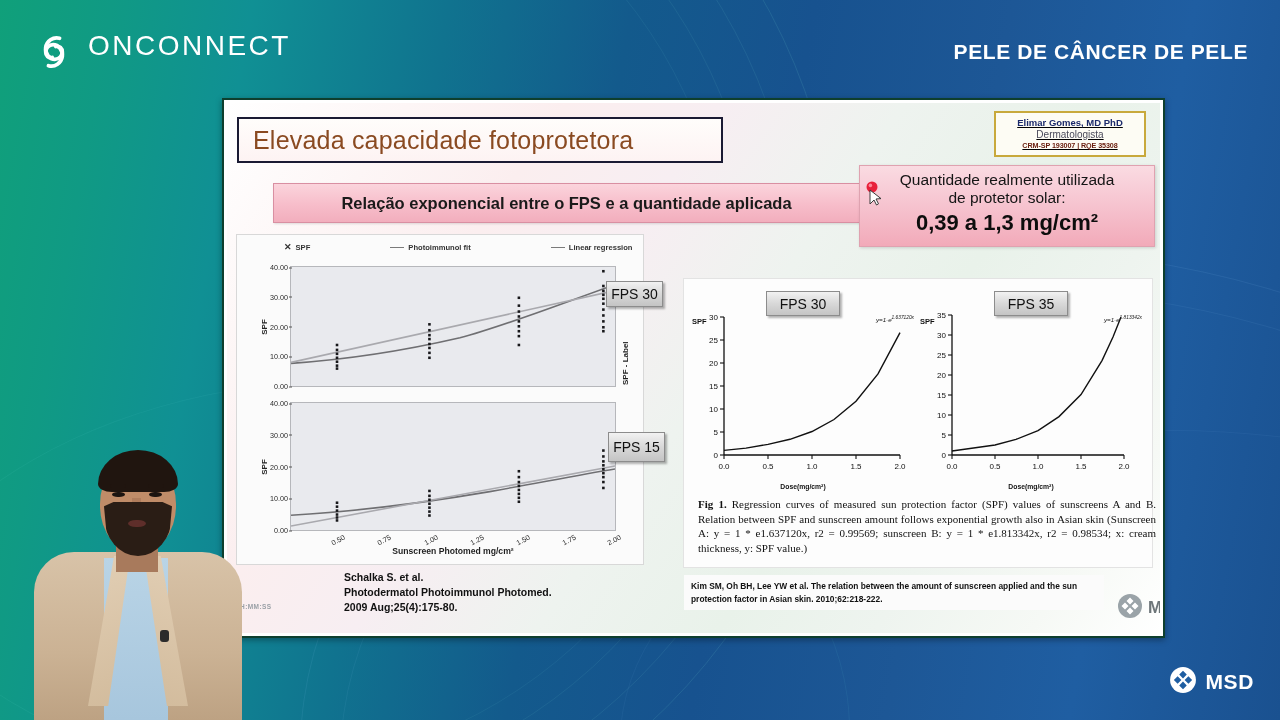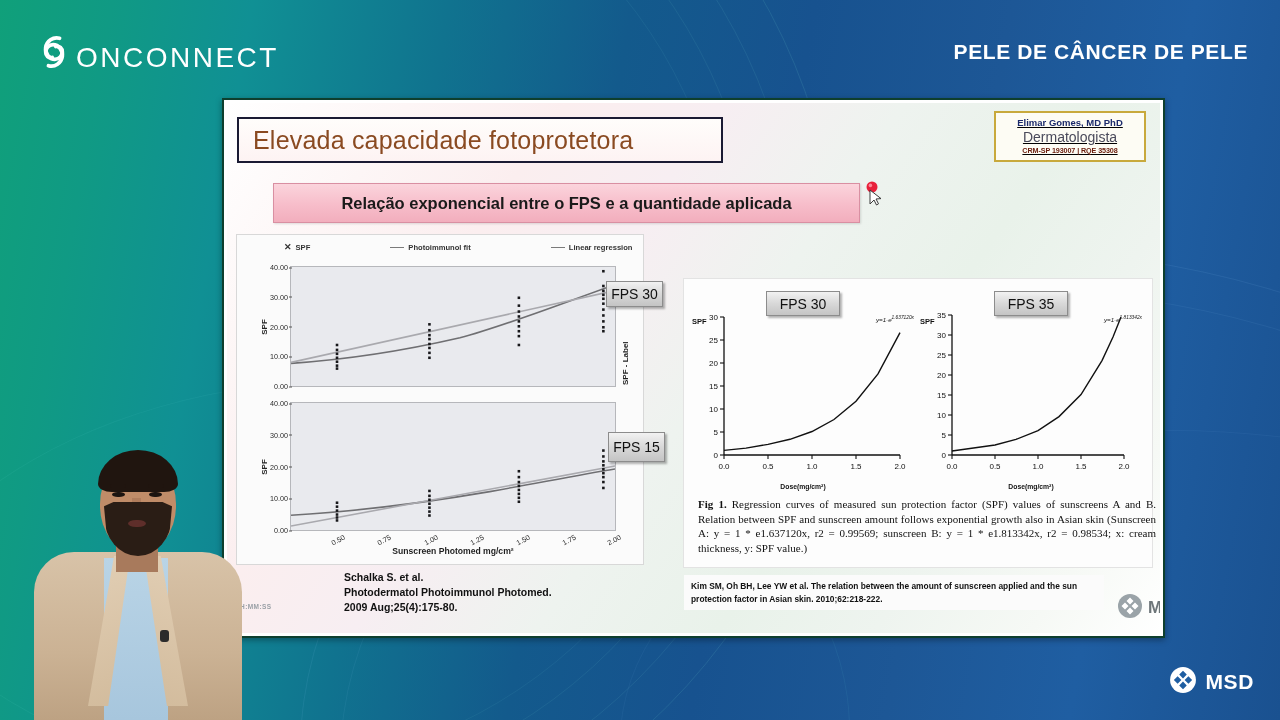--- a/index.html
+++ b/index.html
@@ -26,21 +26,21 @@
   .sw2 { left: -300px; top: -260px; width: 1100px; height: 1100px; border-color: rgba(150,255,230,0.08); }
   .sw3 { left: -260px; top: -220px; width: 1020px; height: 1020px; border-color: rgba(150,255,230,0.07); }
   .sw4 { left: -220px; top: -180px; width: 950px;  height: 950px;  border-color: rgba(150,255,230,0.06); }
   .sw5 { left: 300px;  top: 250px;  width: 1400px; height: 1000px; border-color: rgba(160,210,255,0.09); }
   .sw6 { left: 340px;  top: 290px;  width: 1340px; height: 940px;  border-color: rgba(160,210,255,0.07); }
   .sw7 { left: -150px; top: 380px;  width: 1000px; height: 700px;  border-color: rgba(120,230,220,0.07); }
   .sw8 { left: 620px;  top: 430px;  width: 1100px; height: 620px;  border-color: rgba(160,210,255,0.06); }
 
   
   #header { position: absolute; left: 0; top: 0; width: 1280px; height: 100px; }
-  #logo { position: absolute; left: 32px; top: 30px; display: flex; align-items: flex-end; }
+  #logo { position: absolute; left: 32px; top: 30px; display: flex; align-items: flex-start; gap: 12px; }
   #logo .mark { width: 44px; height: 44px; }
   #logo .word {
     color: #ffffff; font-size: 28px; letter-spacing: 2.5px; font-weight: 400;
   }
   #course-title {
     position: absolute; right: 32px; top: 40px;
     color: #ffffff; font-size: 21px; font-weight: bold; letter-spacing: 0.6px;
   }
 
   
@@ -68,21 +68,21 @@
   .slide-title-text {
     font-size: 25px; color: #8a4a21; font-weight: 500; letter-spacing: 0.2px;
   }
 
   .cred-box {
     position: absolute; right: 14px; top: 8px; width: 152px;
     border: 2px solid #c8a93c; background: #fdfcf4;
     padding: 4px 5px 5px; text-align: center; line-height: 1.25; text-decoration: underline;
   }
   .cred-name  { font-size: 9.5px; font-weight: bold; color: #1b2a6b; }
-  .cred-role  { font-size: 14px; color: #4a4a5a; }
+  .cred-role  { font-size: 10px; color: #4a4a5a; }
   .cred-reg   { font-size: 7.2px; font-weight: bold; color: #6b2010; letter-spacing: -0.1px; }
 
   .subtitle-box {
     position: absolute; left: 46px; top: 80px; width: 587px; height: 40px;
     background: linear-gradient(180deg,#fbd4dc 0%, #f7bdca 55%, #f2aebd 100%);
     border: 1px solid #d98fa2;
     display: flex; align-items: center; justify-content: center;
     box-shadow: 1px 1px 2px rgba(0,0,0,0.12);
   }
   .subtitle-text { font-size: 16.5px; font-weight: bold; color: #1a1a1a; }
@@ -291,20 +291,25 @@
     <div class="cred-box">
       <div class="cred-name">Elimar Gomes, MD PhD</div>
       <div class="cred-role">Dermatologista</div>
       <div class="cred-reg">CRM-SP 193007 | RQE 35308</div>
     </div>
 
     <div class="subtitle-box">
       <span class="subtitle-text">Relação exponencial entre o FPS e a quantidade aplicada</span>
     </div>
 
+    <div class="pink-callout">
+      <div class="pc-l1">Quantidade realmente utilizada</div>
+      <div class="pc-l1">de protetor solar:</div>
+      <div class="pc-l2">0,39 a 1,3 mg/cm²</div>
+    </div>
 
     <div id="laser">
       <svg width="22" height="26" viewBox="0 0 22 26">
         <circle cx="7" cy="6" r="5.5" fill="#e8203a"></circle>
         <circle cx="5.4" cy="4.4" r="1.8" fill="#ff9aa8" opacity="0.85"></circle>
         <path d="M5 9 L5 23 L9 19 L11.5 24 L13.5 22.8 L11 18 L16 17.6 Z" fill="#ffffff" stroke="#3a3a3a" stroke-width="1"></path>
       </svg>
     </div>
 
     <div class="left-fig">

